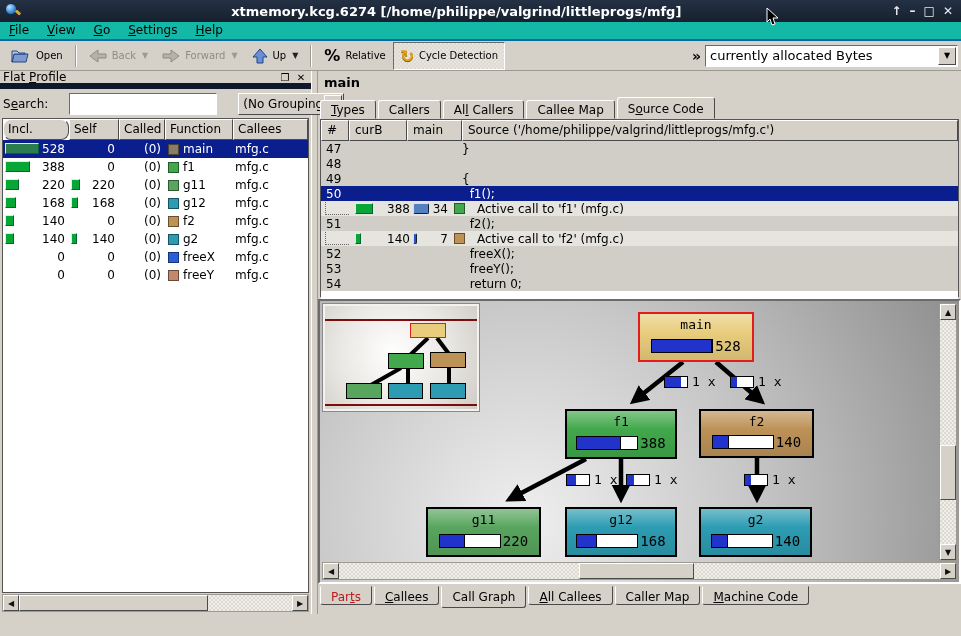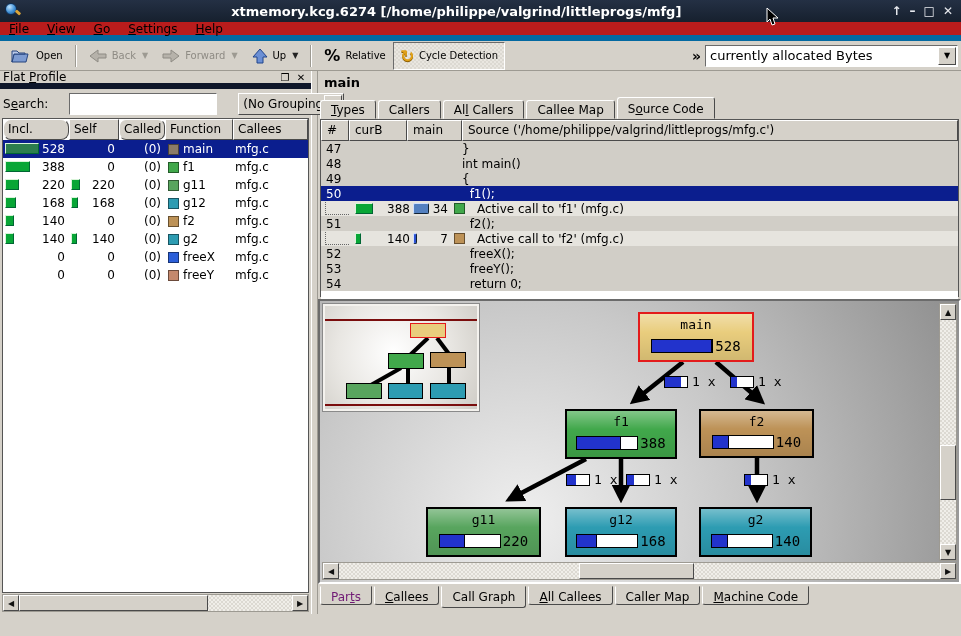--- a/index.html
+++ b/index.html
@@ -14,21 +14,21 @@
   .titlebar { position:absolute; left:0; top:0; width:961px; height:22px; background:linear-gradient(180deg,#243044,#16202e); display:flex; align-items:center; }
   .app-icon { width:18px; height:18px; margin-left:3px; position:relative; }
   .app-icon .lens { position:absolute; left:2px; top:1px; width:12px; height:12px; border-radius:50%; background:radial-gradient(circle at 35% 30%,#bfe4ff,#3f8fd4 55%,#1a4f8a); border:1px solid #0d2d55; }
   .app-icon .handle { position:absolute; left:12px; top:9px; width:6px; height:3px; background:#d9a43a; transform:rotate(40deg); border-radius:1px; }
   .title-text { flex:1; text-align:center; color:#ffffff; font-weight:bold; font-size:13px; }
   .win-controls { display:flex; gap:8px; margin-right:8px; color:#e8eaef; font-weight:bold; font-size:12px; }
   .win-btn { cursor:default; line-height:18px; }
   .cursor-pointer { position:absolute; left:766px; top:8px; z-index:50; }
 
   
-  .menubar { position:absolute; left:0; top:22px; width:961px; height:19px; background:#b91c1c; display:flex; align-items:center; border-bottom:6px solid #0369a1; }
+  .menubar { position:absolute; left:0; top:22px; width:961px; height:19px; background:#14b8a6; display:flex; border-bottom:2px solid #0369a1; }
   .menu-item { padding:1px 9px; }
 
   
   .toolbar { position:absolute; left:0; top:41px; width:961px; height:30px; background:#d5d1c9; display:flex; align-items:center; border-bottom:1px solid #9d9a92; padding-left:4px; }
   .tb-btn { display:flex; align-items:center; gap:5px; padding:3px 6px; border:1px solid transparent; }
   .tb-btn.pressed { background:#e4e1db; border-color:#6b6b6b #ffffff #ffffff #6b6b6b; background-image:repeating-conic-gradient(#e9e6e0 0% 25%, #dcd9d2 0% 50%); background-size:4px 4px; }
   .tb-sep { width:2px; height:22px; margin:0 5px; border-left:1px solid #9d9a92; border-right:1px solid #ffffff; }
   .tb-label { font-size:10px; }
   .disabled .tb-label { color:#8e8b84; }
   .dd-arrow { font-size:8px; color:#222; margin-left:1px; }
@@ -51,21 +51,21 @@
   .dock-title { flex:1; }
   .dock-btn { width:14px; height:14px; display:flex; align-items:center; justify-content:center; font-size:10px; margin-left:2px; }
   .search-row { position:absolute; left:0; top:19px; width:311px; height:28px; display:flex; align-items:center; padding:0 3px; gap:21px; }
   .search-input { width:148px; height:22px; background:#ffffff; border:1px solid; border-color:#6b6b6b #ffffff #ffffff #6b6b6b; font:inherit; padding:0 3px; }
   .grouping-combo { width:106px; height:22px; display:flex; align-items:center; }
   .grouping-combo .val { flex:1; padding-left:4px; white-space:nowrap; overflow:hidden; }
 
   .fp-table { position:absolute; left:2px; top:47px; width:307px; bottom:21px; background:#ffffff; border:1px solid #555; }
   .fp-header { display:flex; height:21px; }
   .fp-header .hc { border:1px solid; border-color:#ffffff #4a4a4a #4a4a4a #ffffff; background:#d5d1c9; padding:2px 4px; overflow:hidden; white-space:nowrap; }
-  .hc.incl{width:66px;border-radius:8px;} .hc.self{width:50px;} .hc.called{width:46px;border-radius:7px;} .hc.fn{width:68px;} .hc.loc{flex:1;}
+  .hc.incl{width:66px;border-radius:8px;} .hc.self{width:50px;} .hc.called{width:46px;} .hc.fn{width:68px;} .hc.loc{flex:1;}
   .fp-row { display:flex; height:18px; align-items:center; }
   .fp-row.selected { background:#0b1e8e; color:#ffffff; }
   .c { display:flex; align-items:center; height:18px; overflow:hidden; }
   .c.incl{width:66px;} .c.self{width:50px;} .c.called{width:46px; justify-content:flex-end; padding-right:4px;} .c.fn{width:68px;} .c.loc{flex:1; padding-left:2px;}
   .barbox { position:relative; height:12px; }
   .c.incl .barbox{width:34px; margin-left:2px;} .c.self .barbox{width:26px; margin-left:2px;}
   .hbar { position:absolute; left:0; top:0; height:11px; display:block; border:1px solid; border-color:#d9f5d9 #063 #063 #d9f5d9; }
   .c .v { flex:1; text-align:right; padding-right:4px; }
   .sq { width:11px; height:11px; display:inline-block; border:1px solid rgba(0,0,0,.45); margin:0 4px 0 3px; flex:none; }
 
@@ -79,21 +79,21 @@
   .sb-thumb { background:#d5d1c9; border:1px solid; border-color:#ffffff #4a4a4a #4a4a4a #ffffff; }
 
   
   .fn-title { position:absolute; left:6px; top:4px; font-weight:bold; font-size:13px; }
   .tabs-top { position:absolute; left:2px; top:26px; height:22px; display:flex; align-items:flex-end; }
   .tab { border:1px solid; border-color:#ffffff #4a4a4a #d5d1c9 #ffffff; background:#d5d1c9; padding:2px 10px; height:19px; margin-right:2px; border-radius:3px 3px 0 0; }
   .tab.active { height:22px; padding-top:4px; background:#d5d1c9; position:relative; z-index:2; }
   .tabs-bottom { position:absolute; left:2px; top:515px; height:22px; display:flex; align-items:flex-start; }
   .tabb { border:1px solid; border-color:#d5d1c9 #4a4a4a #4a4a4a #ffffff; background:#d5d1c9; padding:3px 10px; height:19px; margin-right:2px; border-radius:0 0 3px 3px; }
   .tabb.active { height:22px; position:relative; z-index:2; border-top-color:#d5d1c9; }
-  .tabb.disabled { color:#701a75; }
+  .tabb.disabled { color:#b91c1c; }
 
   .src-table { position:absolute; left:2px; top:48px; width:639px; height:178px; background:#ffffff; border:1px solid #555; }
   .src-header { display:flex; height:21px; }
   .src-header .hc { border:1px solid; border-color:#ffffff #4a4a4a #4a4a4a #ffffff; background:#d5d1c9; padding:2px 5px; white-space:nowrap; overflow:hidden; }
   .hc.n{width:28px;} .hc.curb{width:58px;} .hc.curbk{width:55px;} .hc.src{flex:1;}
   .src-row { display:flex; height:15px; align-items:center; background:#d1cec7; }
   .src-row.call { background:#e6e4de; }
   .src-row.selected { background:#0b1e8e; color:#ffffff; }
   .src-row .ln { width:28px; padding-left:5px; flex:none; }
   .src-row .gap { width:113px; flex:none; }
@@ -414,21 +414,20 @@
           <span class="hc src">Source ('/home/philippe/valgrind/littleprogs/mfg.c')</span>
         </div>
         <div class="src-row">
             <span class="ln">47</span>
             <span class="gap"></span>
             <span class="code">}</span>
           </div>
         <div class="src-row">
             <span class="ln">48</span>
             <span class="gap"></span>
-            <span class="code">int main()</span>
           </div>
         <div class="src-row">
             <span class="ln">49</span>
             <span class="gap"></span>
             <span class="code">{</span>
           </div>
         <div class="src-row selected">
             <span class="ln">50</span>
             <span class="gap"></span>
             <span class="code">  f1();</span>

